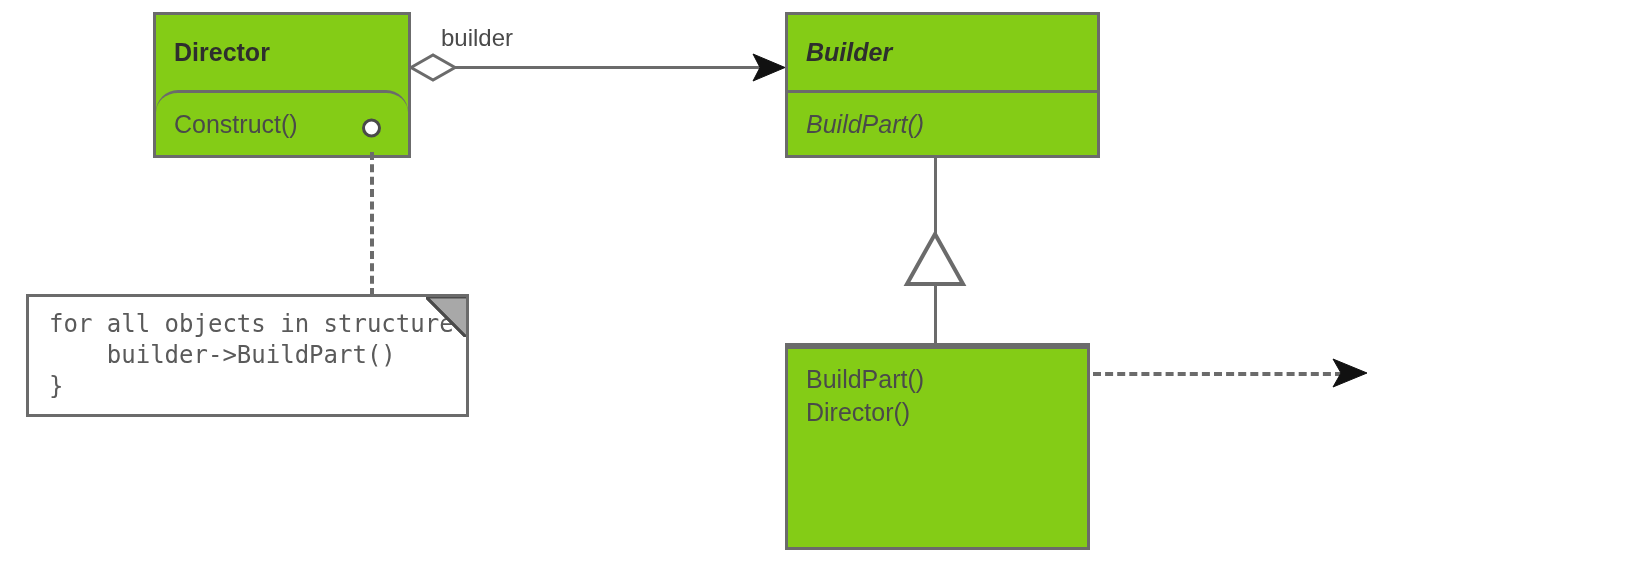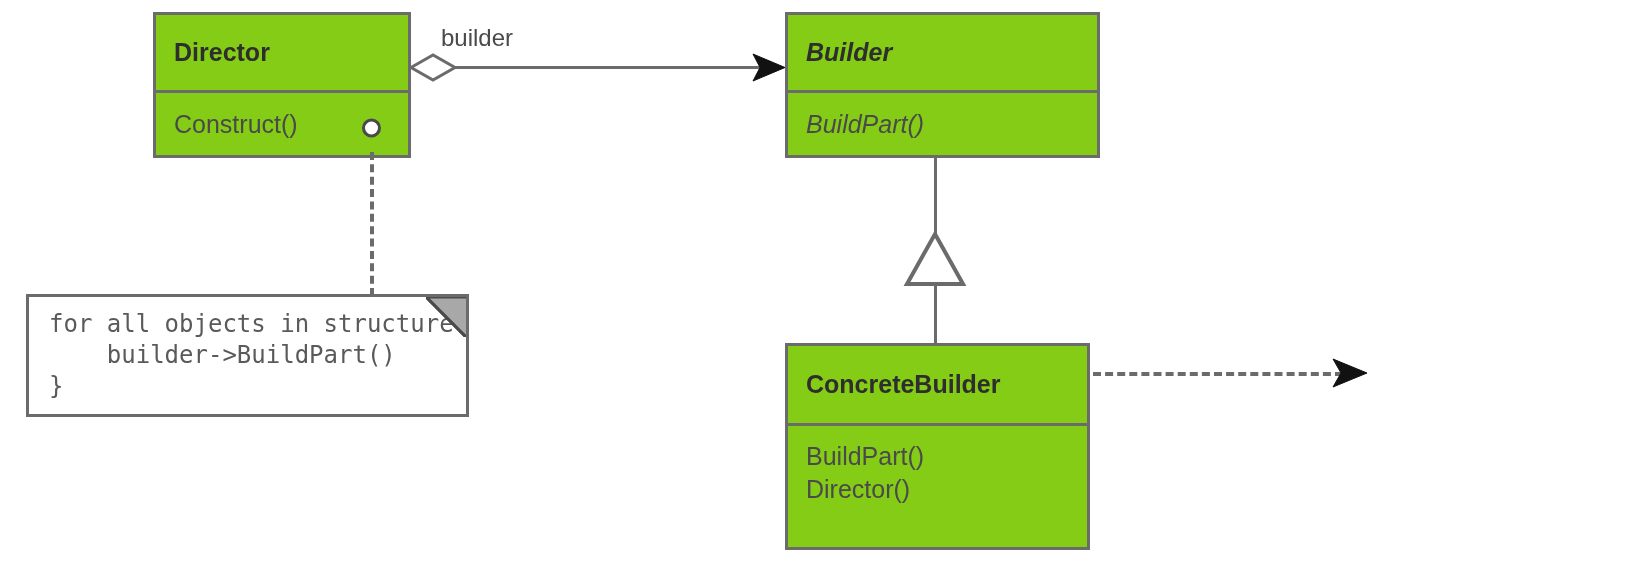--- a/index.html
+++ b/index.html
@@ -119,38 +119,35 @@
 </style>
 </head>
 <body>
 
 <div id="canvas">
 
   <div class="uml-class" style="left:153px; top:12px; width:258px; height:146px;">
     <div class="uml-compartment" style="height:77px;">
       <div class="class-name">Director</div>
     </div>
-    <div class="uml-compartment divider-top" style="height:66px;">
+    <div class="uml-compartment divider-top" style="height:66px;border-radius:22px;">
       <div class="class-member">Construct()</div>
     </div>
   </div>
 
   <div class="uml-class" style="left:785px; top:12px; width:315px; height:146px;">
     <div class="uml-compartment" style="height:77px;">
       <div class="class-name abstract">Builder</div>
     </div>
     <div class="uml-compartment divider-top" style="height:66px;">
       <div class="class-member abstract">BuildPart()</div>
     </div>
   </div>
 
   <div class="uml-class" style="left:785px; top:343px; width:305px; height:207px;">
-    <div class="uml-compartment" style="height:78px;">
-      <div class="class-name">ConcreteBuilder</div>
-    </div>
     <div class="uml-compartment divider-top" style="height:126px; justify-content:flex-start; padding-top:14px;">
       <div class="class-member">BuildPart()</div>
       <div class="class-member">Director()</div>
     </div>
   </div>
 
 
   <div class="uml-note" style="left:26px; top:294px; width:443px; height:123px;">
     <pre class="note-text">for all objects in structure {
     builder-&gt;BuildPart()

